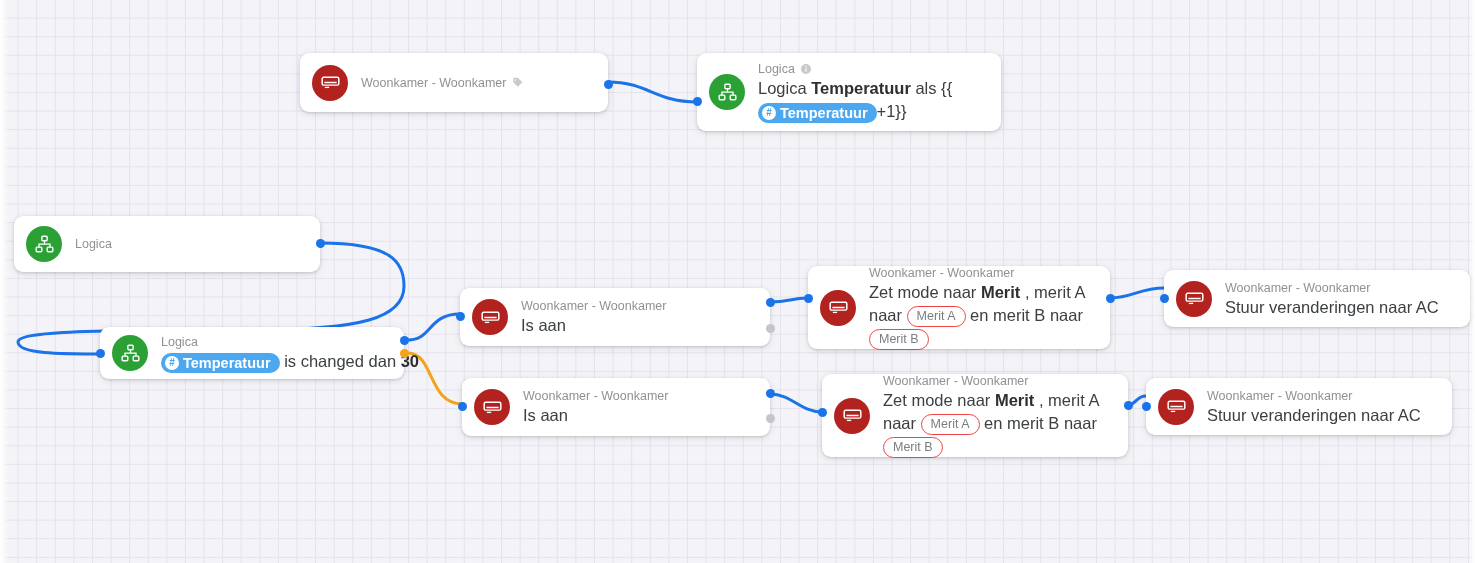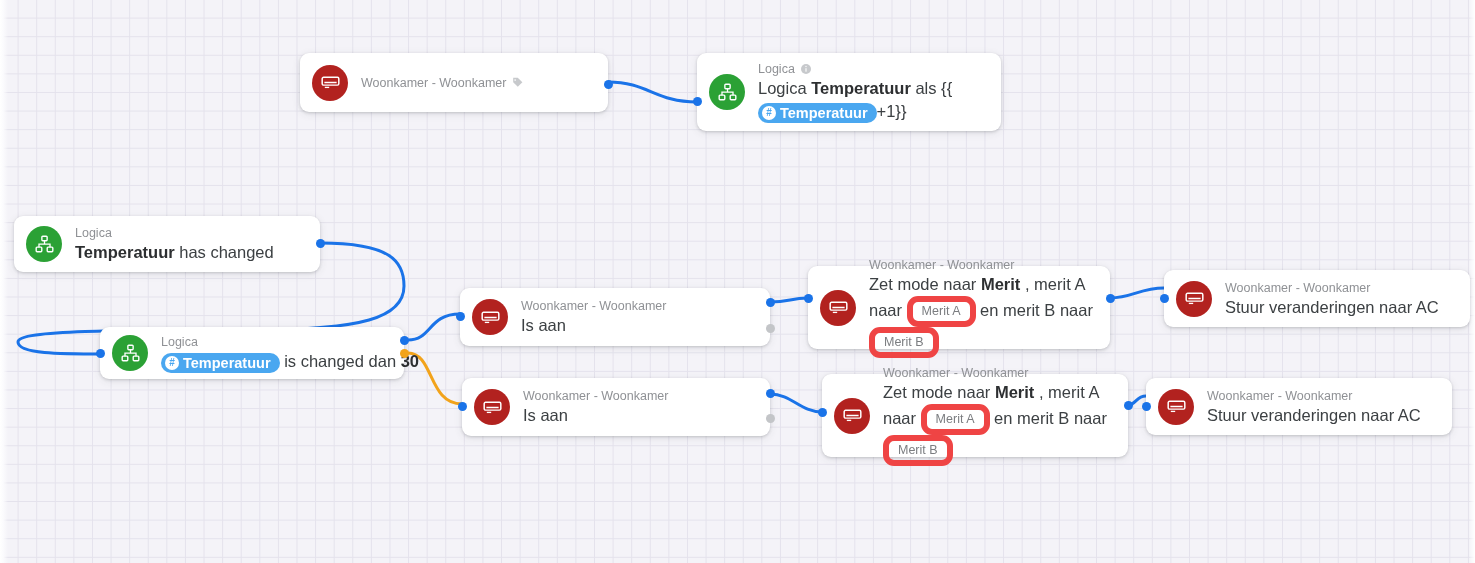--- a/index.html
+++ b/index.html
@@ -122,21 +122,21 @@
     color: #4aa7f0;
     font-size: 10px;
     font-weight: bold;
     margin-right: 4px;
     line-height: 1;
   }
   .chip-merit {
     display: inline-flex;
     align-items: center;
     justify-content: center;
-    border: 6px solid #ef4444;
+    border: 1px solid #ef4444;
     border-radius: 11px;
     padding: 0 9px;
     font-size: 12.5px;
     color: #7b7d80;
     height: 19px;
     line-height: 19px;
     vertical-align: 1px;
   }
 
   
@@ -237,21 +237,20 @@
         <rect x="9" y="2.5" width="6" height="5.2" rx="1"></rect>
         <rect x="2.5" y="15" width="6.4" height="5.2" rx="1"></rect>
         <rect x="15.1" y="15" width="6.4" height="5.2" rx="1"></rect>
         <path d="M12 7.7v3.9M5.7 15v-3.4h12.6V15" stroke-width="1.5"></path>
       </svg>
     </div>
     <div class="body">
       <div class="subtitle">
         <span>Logica</span>
       </div>
-      <div class="title"><b>Temperatuur</b><span> has changed</span></div>
     </div>
     <div class="port blue" style="right:-4.5px; top:23px;"></div>
   </div>
 
   <div class="node" style="left:100px; top:327px; width:304px; height:52px; padding-top:6px; padding-bottom:6px;">
     <div class="avatar logic">
       <svg width="21" height="21" viewBox="0 0 24 24" fill="none" stroke="#ffffff" stroke-width="1.6">
         <rect x="9" y="2.5" width="6" height="5.2" rx="1"></rect>
         <rect x="2.5" y="15" width="6.4" height="5.2" rx="1"></rect>
         <rect x="15.1" y="15" width="6.4" height="5.2" rx="1"></rect>

